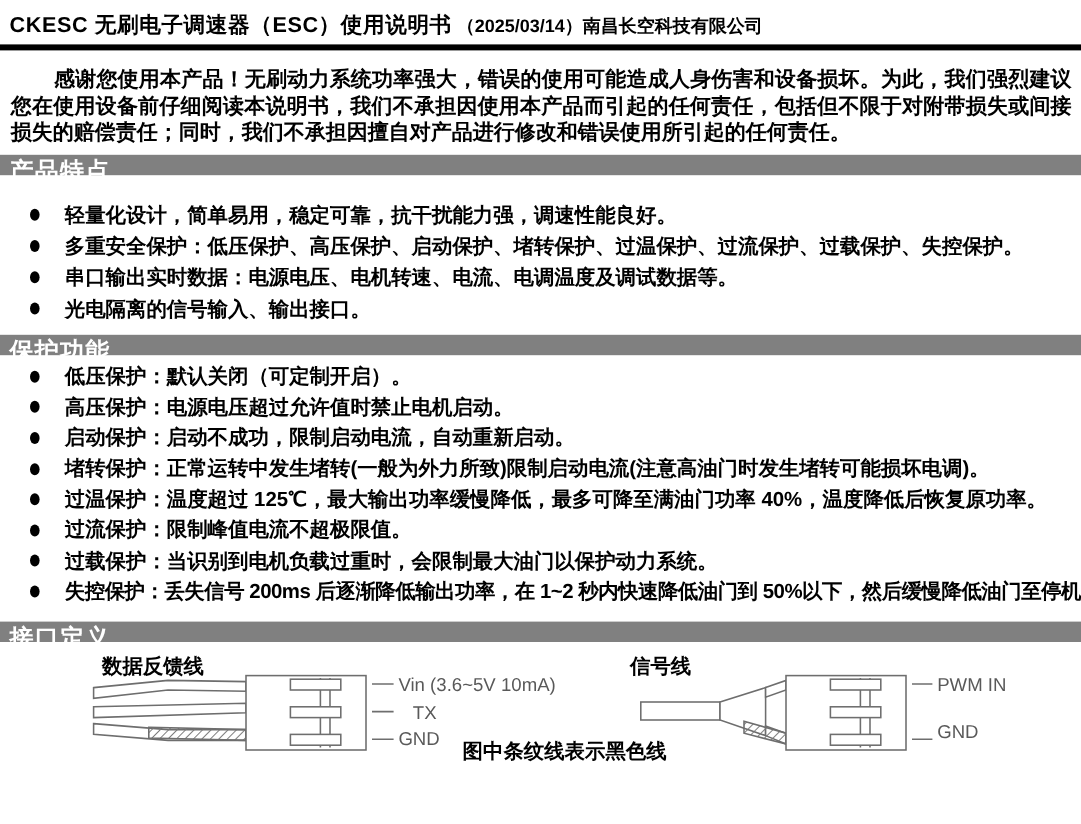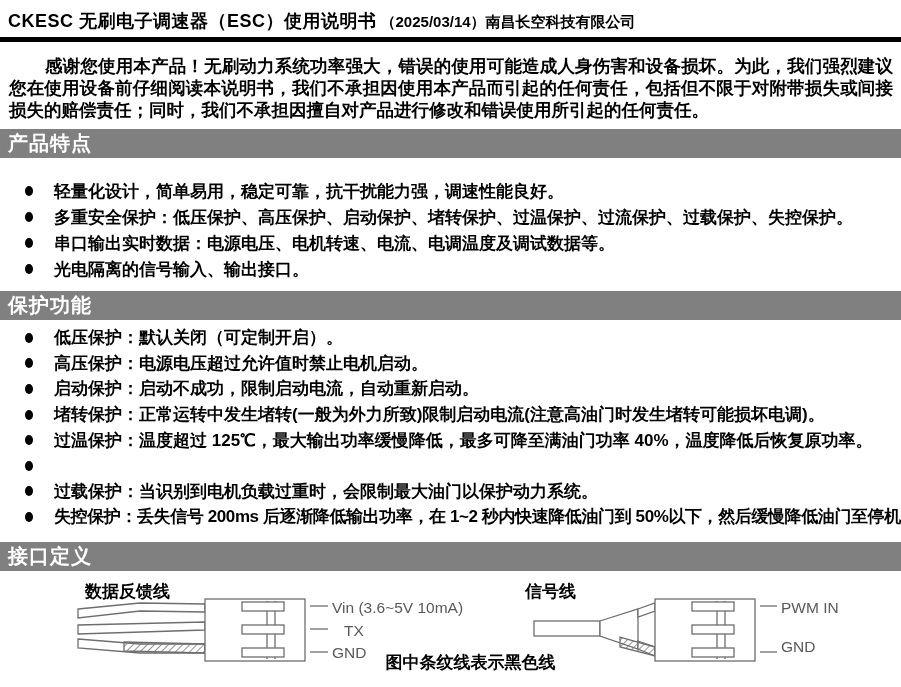--- a/index.html
+++ b/index.html
@@ -11,21 +11,21 @@
   .title-main { font-size:18px; font-weight:bold; letter-spacing:0.5px; }
   .title-sub  { font-size:15px; font-weight:bold; margin-left:4px; }
   .rule { height:5px; background:#000; margin-top:4px; }
 
   
   .intro { padding:13px 8px 0 9px; }
   .intro p { font-size:17.5px; font-weight:bold; line-height:22px;
              text-align:justify; text-indent:36px; }
 
   
-  .bar { height:29px; line-height:29px; background:#808080; color:#ffffff;
+  .bar { height:17px; line-height:29px; background:#808080; color:#ffffff;
          font-size:20px; font-weight:bold; padding-left:8px; letter-spacing:1px; }
   .bar1 { margin-top:8px; }
   .bar2 { margin-top:9px; }
   .bar3 { margin-top:12px; }
 
   
   ul { list-style:none; margin:20px 0 0 0; padding:0 0 0 25px; }
   ul.list2 { margin-top:5px; }
   li { display:flex; align-items:center; height:26px; }
   ul.list2 li { height:25.6px; }
@@ -100,20 +100,21 @@
   <li>
       <span class="dot"></span>
       <span class="btxt">堵转保护：正常运转中发生堵转(一般为外力所致)限制启动电流(注意高油门时发生堵转可能损坏电调)。</span>
     </li>
   <li>
       <span class="dot"></span>
       <span class="btxt">过温保护：温度超过 125℃，最大输出功率缓慢降低，最多可降至满油门功率 40%，温度降低后恢复原功率。</span>
     </li>
   <li>
       <span class="dot"></span>
+      <span class="btxt">过流保护：限制峰值电流不超极限值。</span>
     </li>
   <li>
       <span class="dot"></span>
       <span class="btxt">过载保护：当识别到电机负载过重时，会限制最大油门以保护动力系统。</span>
     </li>
   <li>
       <span class="dot"></span>
       <span class="btxt tight">失控保护：丢失信号 200ms 后逐渐降低输出功率，在 1~2 秒内快速降低油门到 50%以下，然后缓慢降低油门至停机。</span>
     </li>
 </ul>

